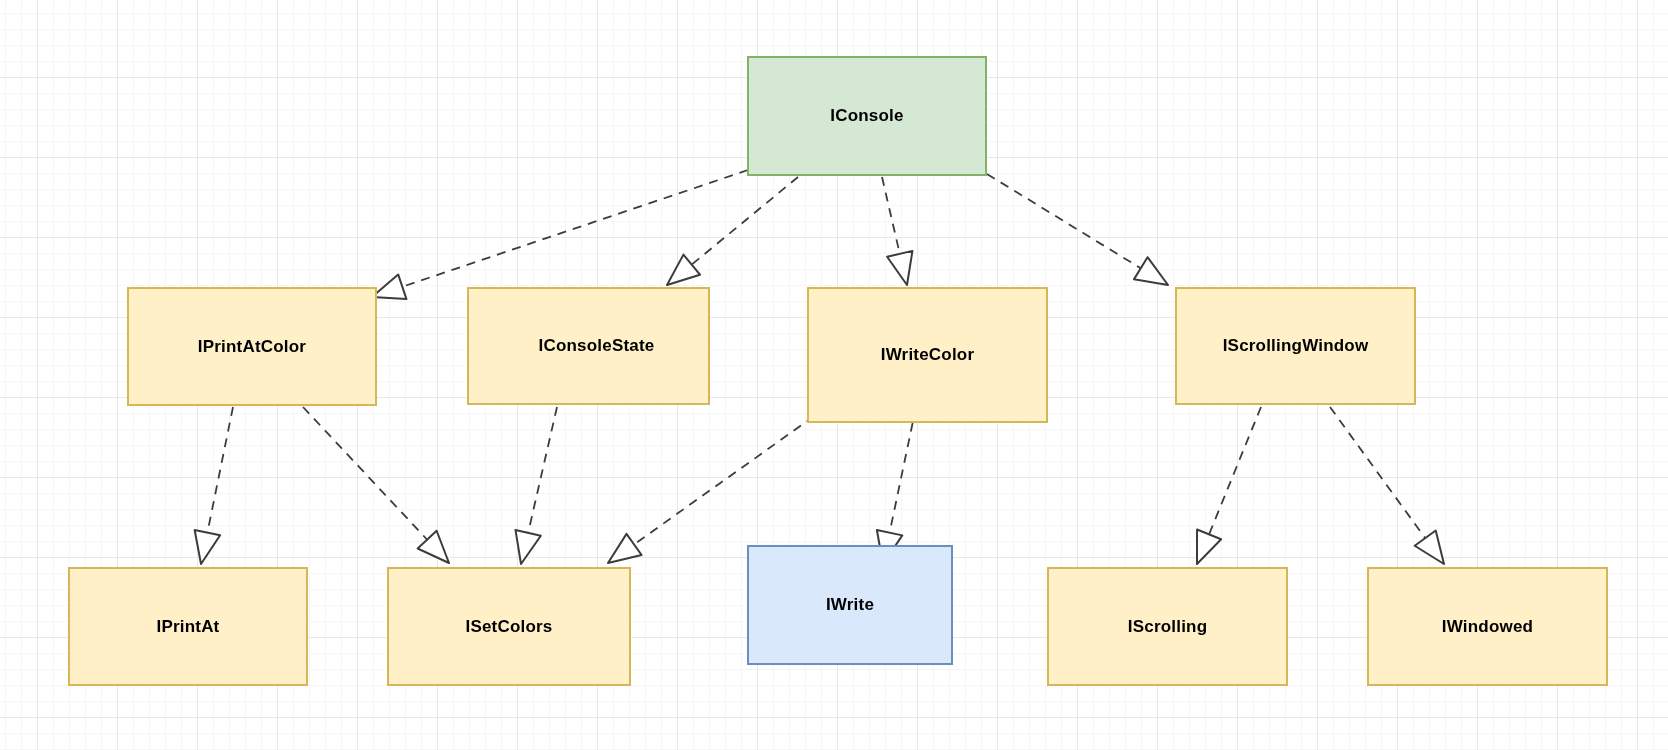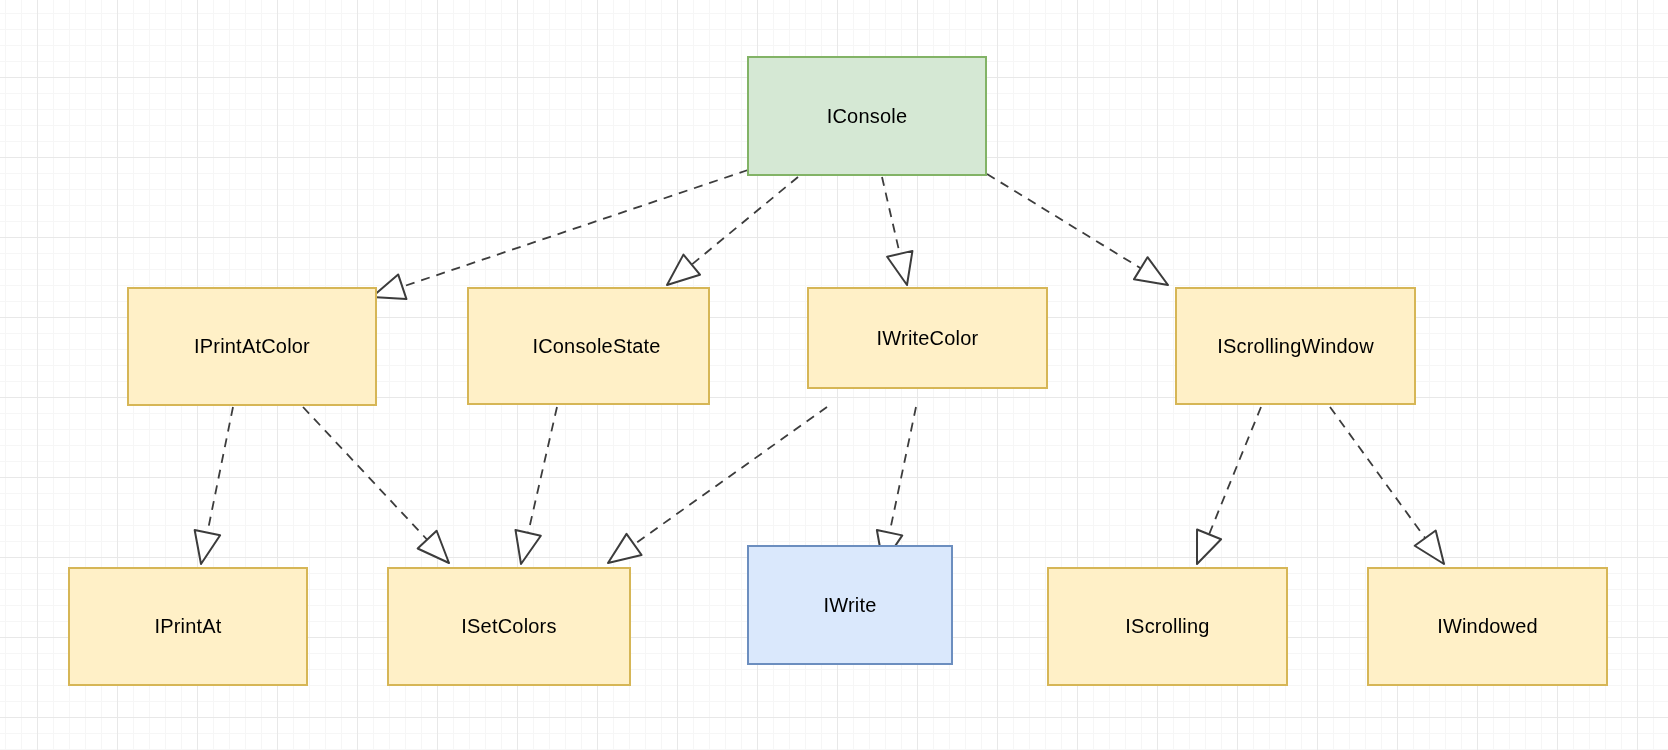--- a/index.html
+++ b/index.html
@@ -37,22 +37,22 @@
   .node {
     position: absolute;
     box-sizing: border-box;
     border: 2px solid;
     display: flex;
     align-items: center;
     justify-content: center;
     cursor: default;
   }
   .node span {
-    font-size: 20px;
-    font-weight: normal;
+    font-size: 17px;
+    font-weight: bold;
     color: #000000;
     letter-spacing: 0.2px;
     white-space: nowrap;
   }
 </style>
 </head>
 <body>
 
 <div class="canvas">
   <svg class="edges" xmlns="http://www.w3.org/2000/svg">
@@ -78,21 +78,21 @@
   <div>
       <div class="node" style="left: 747px; top: 56px; width: 240px; height: 120px; background: rgb(213, 232, 212); border-color: rgb(130, 179, 102);">
         <span>IConsole</span>
       </div>
       <div class="node" style="left: 127px; top: 287px; width: 250px; height: 119px; background: rgb(255, 240, 199); border-color: rgb(214, 182, 86);">
         <span>IPrintAtColor</span>
       </div>
       <div class="node" style="left: 467px; top: 287px; width: 243px; height: 118px; background: rgb(255, 240, 199); border-color: rgb(214, 182, 86); padding-left: 16px;">
         <span>IConsoleState</span>
       </div>
-      <div class="node" style="left: 807px; top: 287px; width: 241px; height: 102px; background: rgb(255, 240, 199); border-color: rgb(214, 182, 86);">
+      <div class="node" style="left: 807px; top: 287px; width: 241px; height: 136px; background: rgb(255, 240, 199); border-color: rgb(214, 182, 86);">
         <span>IWriteColor</span>
       </div>
       <div class="node" style="left: 1167px; top: 287px; width: 241px; height: 118px; background: rgb(255, 240, 199); border-color: rgb(214, 182, 86); margin-left: 8px;">
         <span>IScrollingWindow</span>
       </div>
       <div class="node" style="left: 68px; top: 567px; width: 240px; height: 119px; background: rgb(255, 240, 199); border-color: rgb(214, 182, 86);">
         <span>IPrintAt</span>
       </div>
       <div class="node" style="left: 387px; top: 567px; width: 244px; height: 119px; background: rgb(255, 240, 199); border-color: rgb(214, 182, 86);">
         <span>ISetColors</span>

